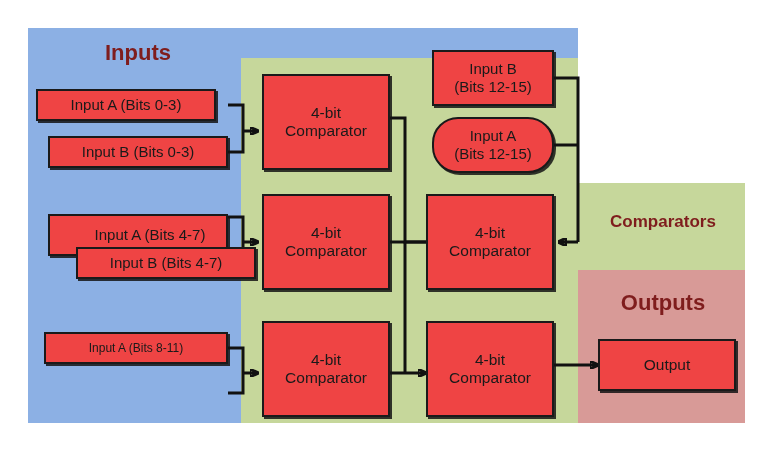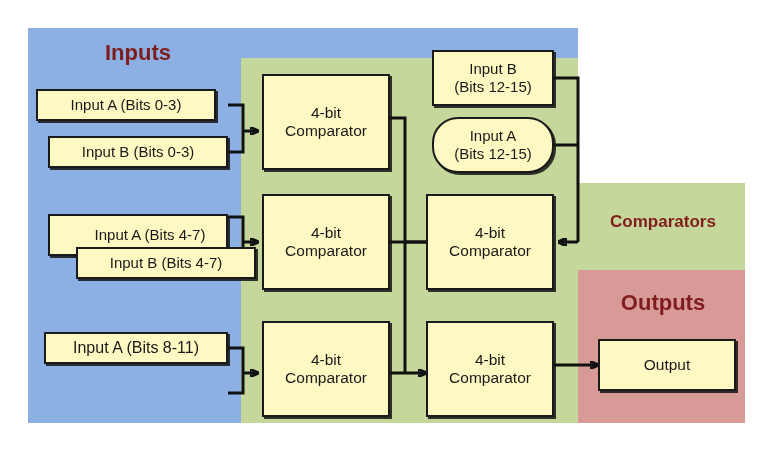--- a/index.html
+++ b/index.html
@@ -12,27 +12,27 @@
   #panel-inputs-topright{left:420px;top:28px;width:158px;height:155px;background:#8cb0e4;}
   #panel-comparators-main{left:241px;top:58px;width:337px;height:365px;background:#c6d79b;}
   #panel-comparators-right{left:578px;top:183px;width:167px;height:87px;background:#c6d79b;}
   #panel-outputs{left:578px;top:270px;width:167px;height:153px;background:#d89a97;}
 
   .zone-title{position:absolute;font-weight:bold;color:#7f1d1d;white-space:nowrap;}
   #title-inputs{left:48px;top:40px;width:180px;text-align:center;font-size:22px;}
   #title-comparators{left:588px;top:212px;width:150px;text-align:center;font-size:17px;}
   #title-outputs{left:588px;top:290px;width:150px;text-align:center;font-size:22px;}
 
-  .box{position:absolute;background:#fef9c3;border:2.5px solid #1a1a1a;
+  .box{position:absolute;background:#ef4444;border:2.5px solid #1a1a1a;
        box-sizing:border-box;display:flex;align-items:center;justify-content:center;
        text-align:center;color:#1a1a1a;line-height:1.18;
        box-shadow:2px 2px 0 0 rgba(20,20,20,0.85);}
   .box span{display:block;padding:0 3px;}
   .inbox{font-size:15px;}
-  .wide{font-size:16px;}
+  .wide{font-size:12px;}
   .cmp{font-size:15.5px;}
   .outbox{font-size:15.5px;}
 
   svg#wires{position:absolute;left:0;top:0;width:771px;height:449px;pointer-events:none;}
   svg#wires path,svg#wires line{stroke:#111;stroke-width:3;fill:none;}
 </style>
 </head>
 <body>
 
 <div id="stage">

